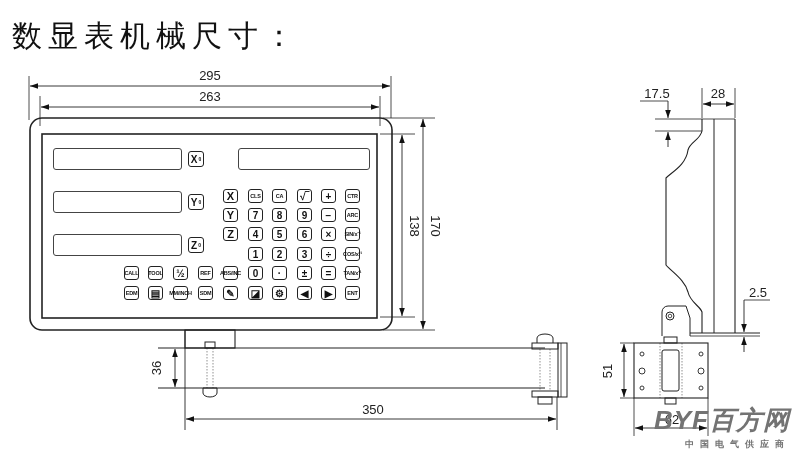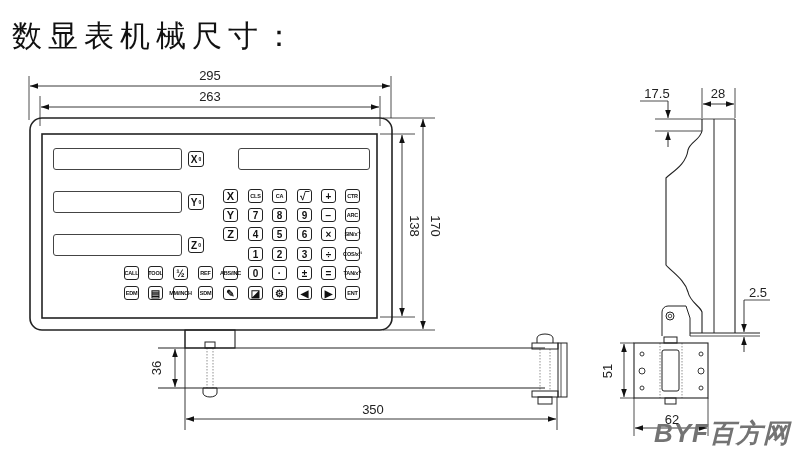--- a/index.html
+++ b/index.html
@@ -208,13 +208,14 @@
 <div class="key small" style="left:148px;top:266px;">TOOL</div>
 <div class="key big" style="left:173px;top:266px;">½</div>
 <div class="key small" style="left:198px;top:266px;">REF</div>
 <div class="key small" style="left:124px;top:286px;">EDM</div>
 <div class="key big" style="left:148px;top:286px;">▤</div>
 <div class="key small" style="left:173px;top:286px;">MM/INCH</div>
 <div class="key small" style="left:198px;top:286px;">SDM</div>
 
 <div class="watermark">
   <div class="wm-main"><span>BYF</span><span>百方网</span></div>
+  <div class="wm-sub">中国电气供应商</div>
 </div>
 
 </body></html>

